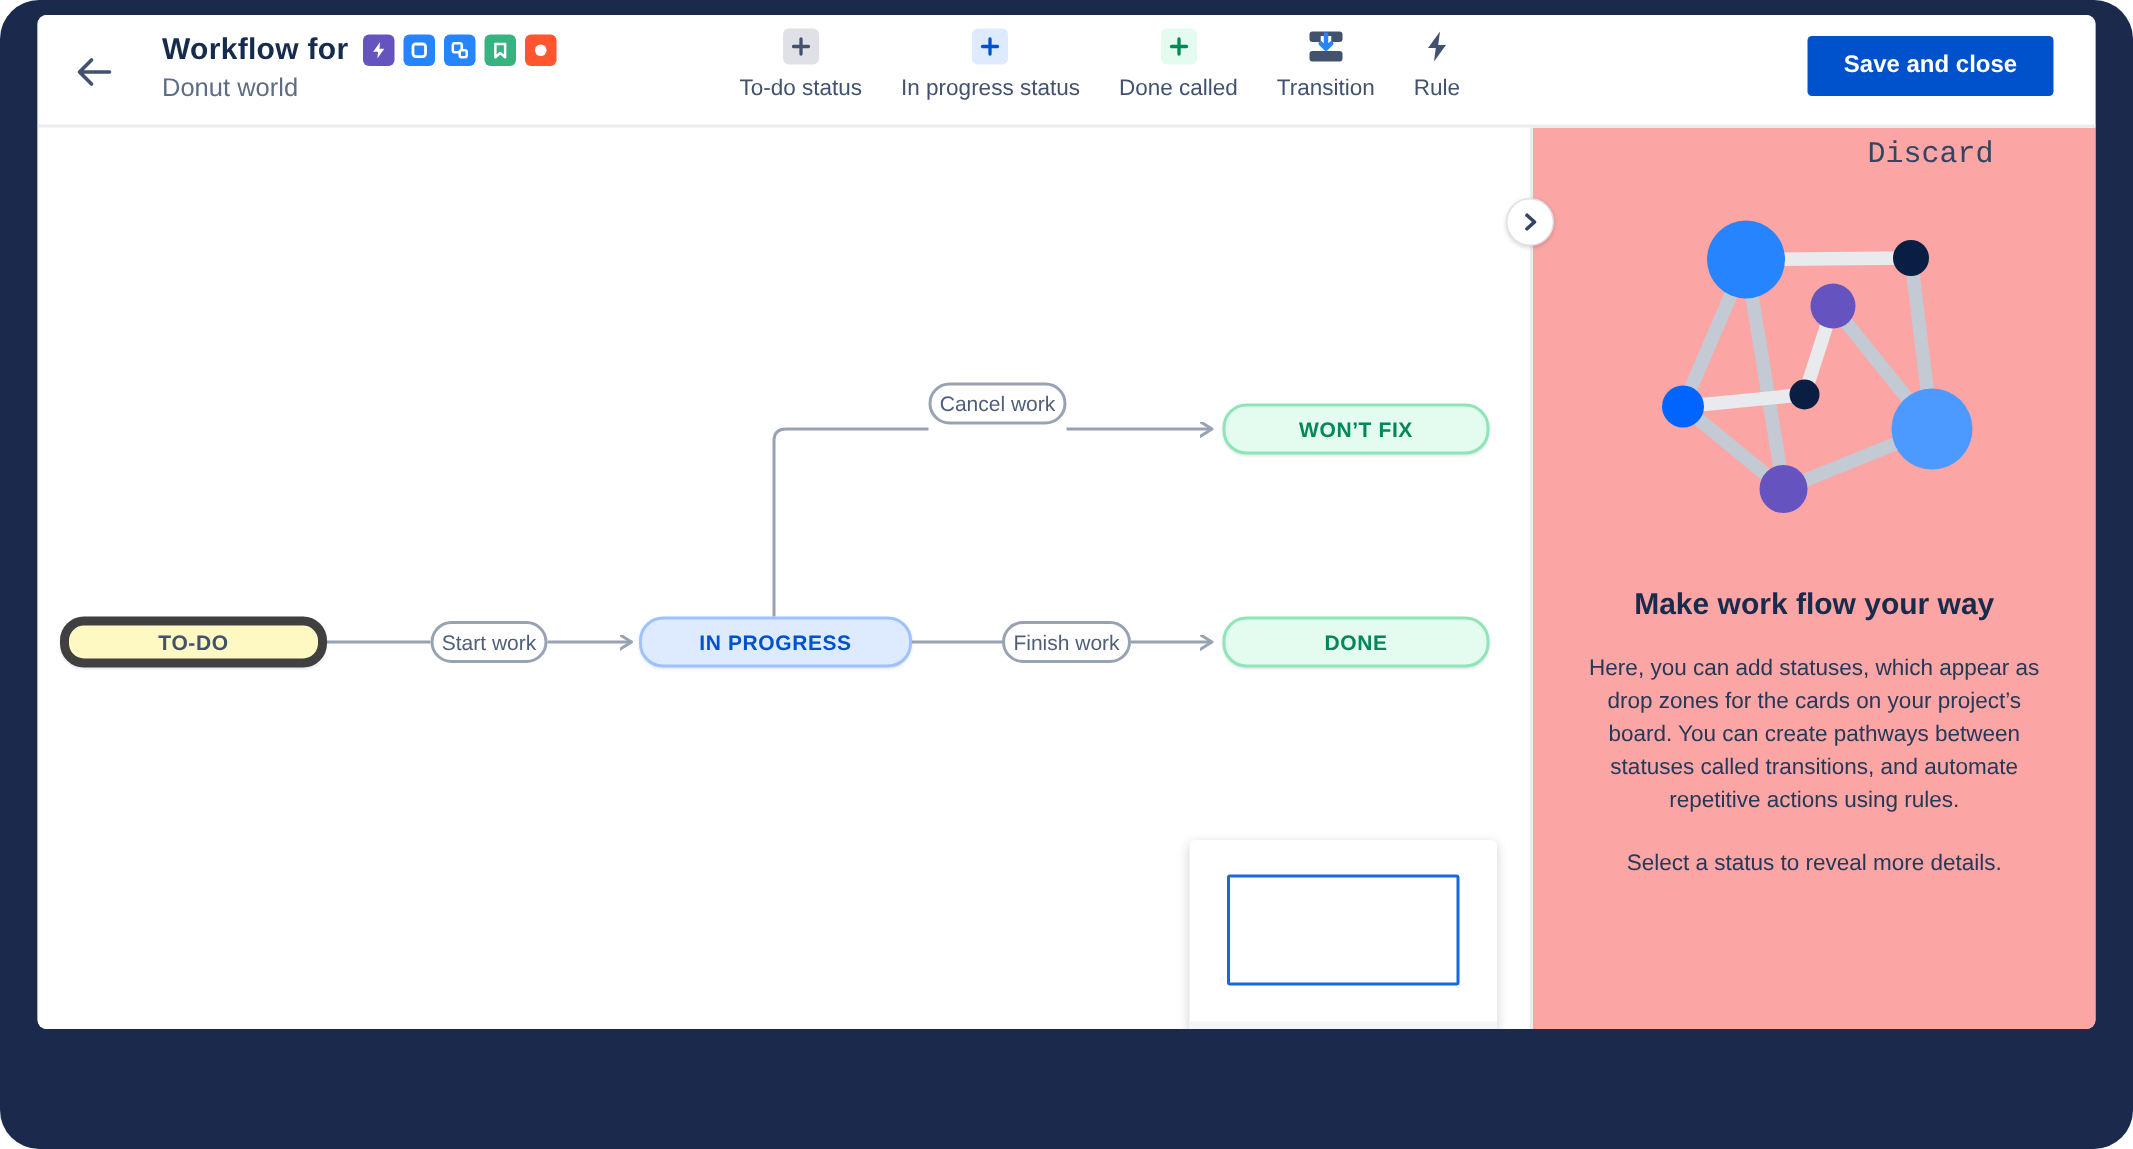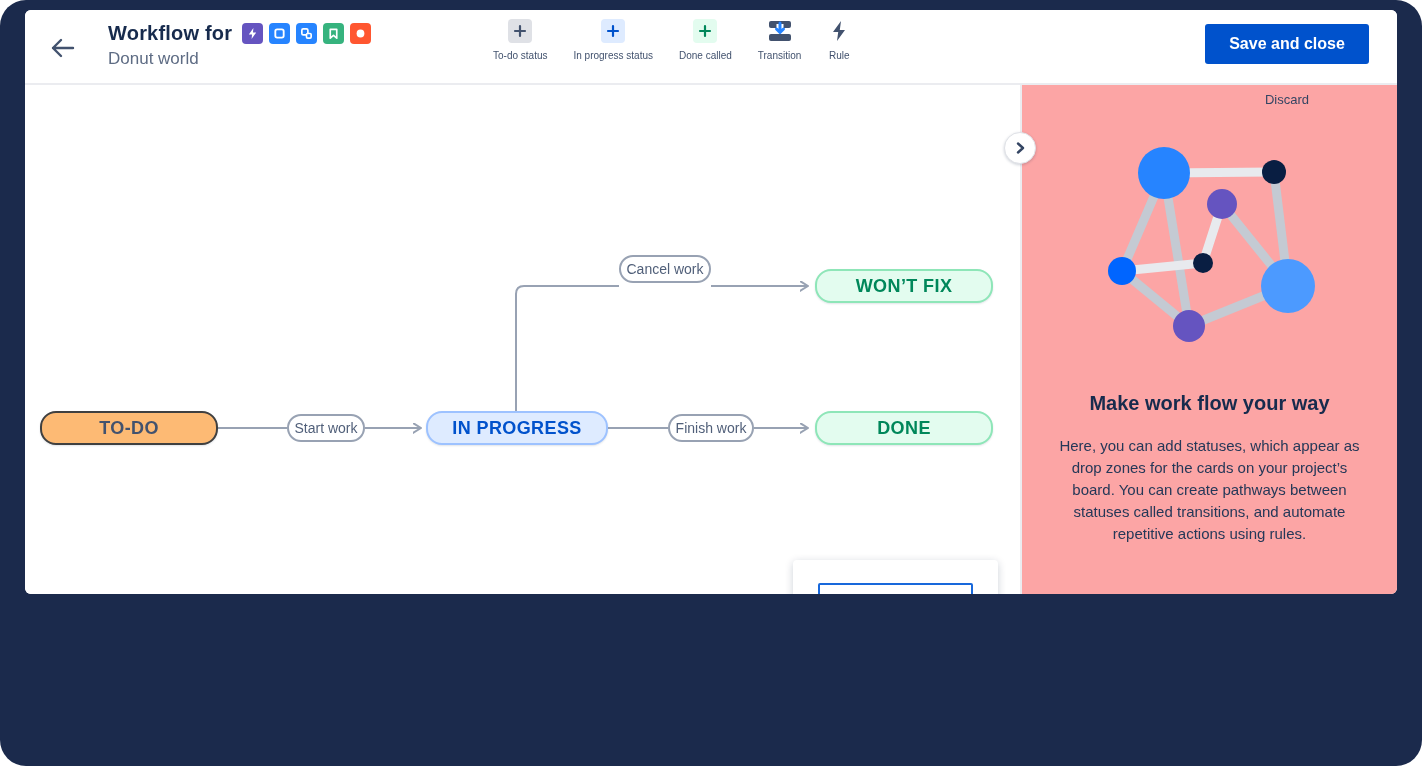--- a/index.html
+++ b/index.html
@@ -1,54 +1,54 @@
 <!DOCTYPE html>
 <html><head>
 <meta charset="utf-8">
 <style>
   * { box-sizing: border-box; margin: 0; padding: 0; }
   html,body { width:1422px; height:766px; overflow:hidden; background:#fff;
     font-family:"Liberation Sans", sans-serif; }
   .backdrop { position:absolute; inset:0; background:#1b2a4c; border-radius:26px; }
-  .window { position:absolute; left:25px; top:10px; width:1372px; height:584px;
+  .window { position:absolute; left:25px; top:10px; width:1372px; height:676px;
     background:#fff; border-radius:6px; overflow:hidden; }
 
   
   .header { position:absolute; left:0; top:0; width:1372px; height:75px; background:#fff;
     border-bottom:2px solid #ebecf0; z-index:30; }
   .back-btn { position:absolute; left:25px; top:24px; width:28px; height:28px; border:none;
     background:transparent; cursor:pointer; color:#42526e; }
   .title-block { position:absolute; left:83px; top:12px; }
   .title-row { display:flex; align-items:center; gap:10px; }
   .page-title { font-size:20px; font-weight:bold; color:#172b4d; letter-spacing:.2px; }
   .type-icons { display:flex; gap:6px; }
   .type-icon { width:21px; height:21px; border-radius:4px; display:flex; align-items:center; justify-content:center; }
   .subtitle { font-size:17px; color:#5e6c84; margin-top:4px; }
 
   .toolbar { position:absolute; left:468px; top:9px; display:flex; align-items:flex-start; gap:26px; }
   .tool-item { display:flex; flex-direction:column; align-items:center; gap:7px; cursor:pointer; }
   .tool-chip { width:24px; height:24px; border-radius:4px; display:flex; align-items:center; justify-content:center; }
   .chip-todo { background:#dfe1e6; }
   .chip-inprog { background:#deebff; }
   .chip-done { background:#e3fcef; }
-  .tool-label { font-size:10px; color:#42526e; white-space:nowrap; }
+  .tool-label { font-size:15px; color:#42526e; white-space:nowrap; }
 
   .header-actions { position:absolute; right:28px; top:14px; display:flex; align-items:center; gap:28px;flex-direction:column; }
   .save-btn { width:164px; height:40px; background:#0052cc; color:#fff; border:none; border-radius:3px;
     font-size:16px; font-weight:600; font-family:"Liberation Sans",sans-serif; cursor:pointer; }
-  .discard-btn { background:transparent; border:none; font-size:13px; color:#344563;
-    font-family:Liberation Sans, sans-serif; cursor:pointer; }
+  .discard-btn { background:transparent; border:none; font-size:20px; color:#344563;
+    font-family:Liberation Mono, monospace; cursor:pointer; }
 
   
   .canvas { position:absolute; left:0; top:75px; width:995px; height:645px; background:#fff; }
   .connectors { position:absolute; left:0; top:0; }
   .status-node { position:absolute; height:34px; border-radius:16px; display:flex; align-items:center;
-    justify-content:center; font-size:18px; font-weight:bold; letter-spacing:.4px; cursor:pointer;
+    justify-content:center; font-size:14px; font-weight:bold; letter-spacing:.4px; cursor:pointer;
     box-shadow:0 1px 2px rgba(9,30,66,.12); }
-  .node-todo { background:#fdba74; border:2px solid #404040; color:#42526e; }
+  .node-todo { background:#fef9c3; border:6px solid #404040; color:#42526e; }
   .node-inprog { background:#deebff; border:2px solid #9dc2ff; color:#0052cc; }
   .node-done { background:#e3fcef; border:2px solid #8ee6b8; color:#00875a; }
   .transition-pill { position:absolute; height:28px; background:#fff; border:2px solid #98a2b3;
     border-radius:14px; display:flex; align-items:center; justify-content:center; padding:0 12px;
     font-size:14px; color:#505f79; cursor:pointer; white-space:nowrap; }
 
   
   .minimap { position:absolute; left:768px; top:475px; width:205px; height:163px; background:#fff;
     border-radius:4px; box-shadow:0 2px 8px rgba(9,30,66,.2); z-index:20; }
   .minimap-viewport { position:absolute; left:25px; top:23px; width:155px; height:74px;
@@ -246,20 +246,21 @@
       <circle cx="69" cy="43" r="26" fill="#2684ff"></circle>
       <circle cx="179" cy="42" r="12" fill="#091e42"></circle>
       <circle cx="127" cy="74" r="15" fill="#6554c0"></circle>
       <circle cx="27" cy="141" r="14" fill="#0065ff"></circle>
       <circle cx="108" cy="133" r="10" fill="#091e42"></circle>
       <circle cx="193" cy="156" r="27" fill="#4c9aff"></circle>
       <circle cx="94" cy="196" r="16" fill="#6554c0"></circle>
     </svg>
     <h2 class="panel-heading">Make work flow your way</h2>
     <p class="panel-copy">Here, you can add statuses, which appear as drop zones for the cards on your project’s board. You can create pathways between statuses called transitions, and automate repetitive actions using rules.</p>
+    <p class="panel-copy">Select a status to reveal more details.</p>
   </div>
 
   <button class="collapse-btn" aria-label="collapse panel">
     <svg width="12" height="12" viewBox="0 0 12 12">
       <path d="M4 1.5 L9 6 L4 10.5" fill="none" stroke="#344563" stroke-width="2.4" stroke-linecap="round" stroke-linejoin="round"></path>
     </svg>
   </button>
 
 </div>
 

